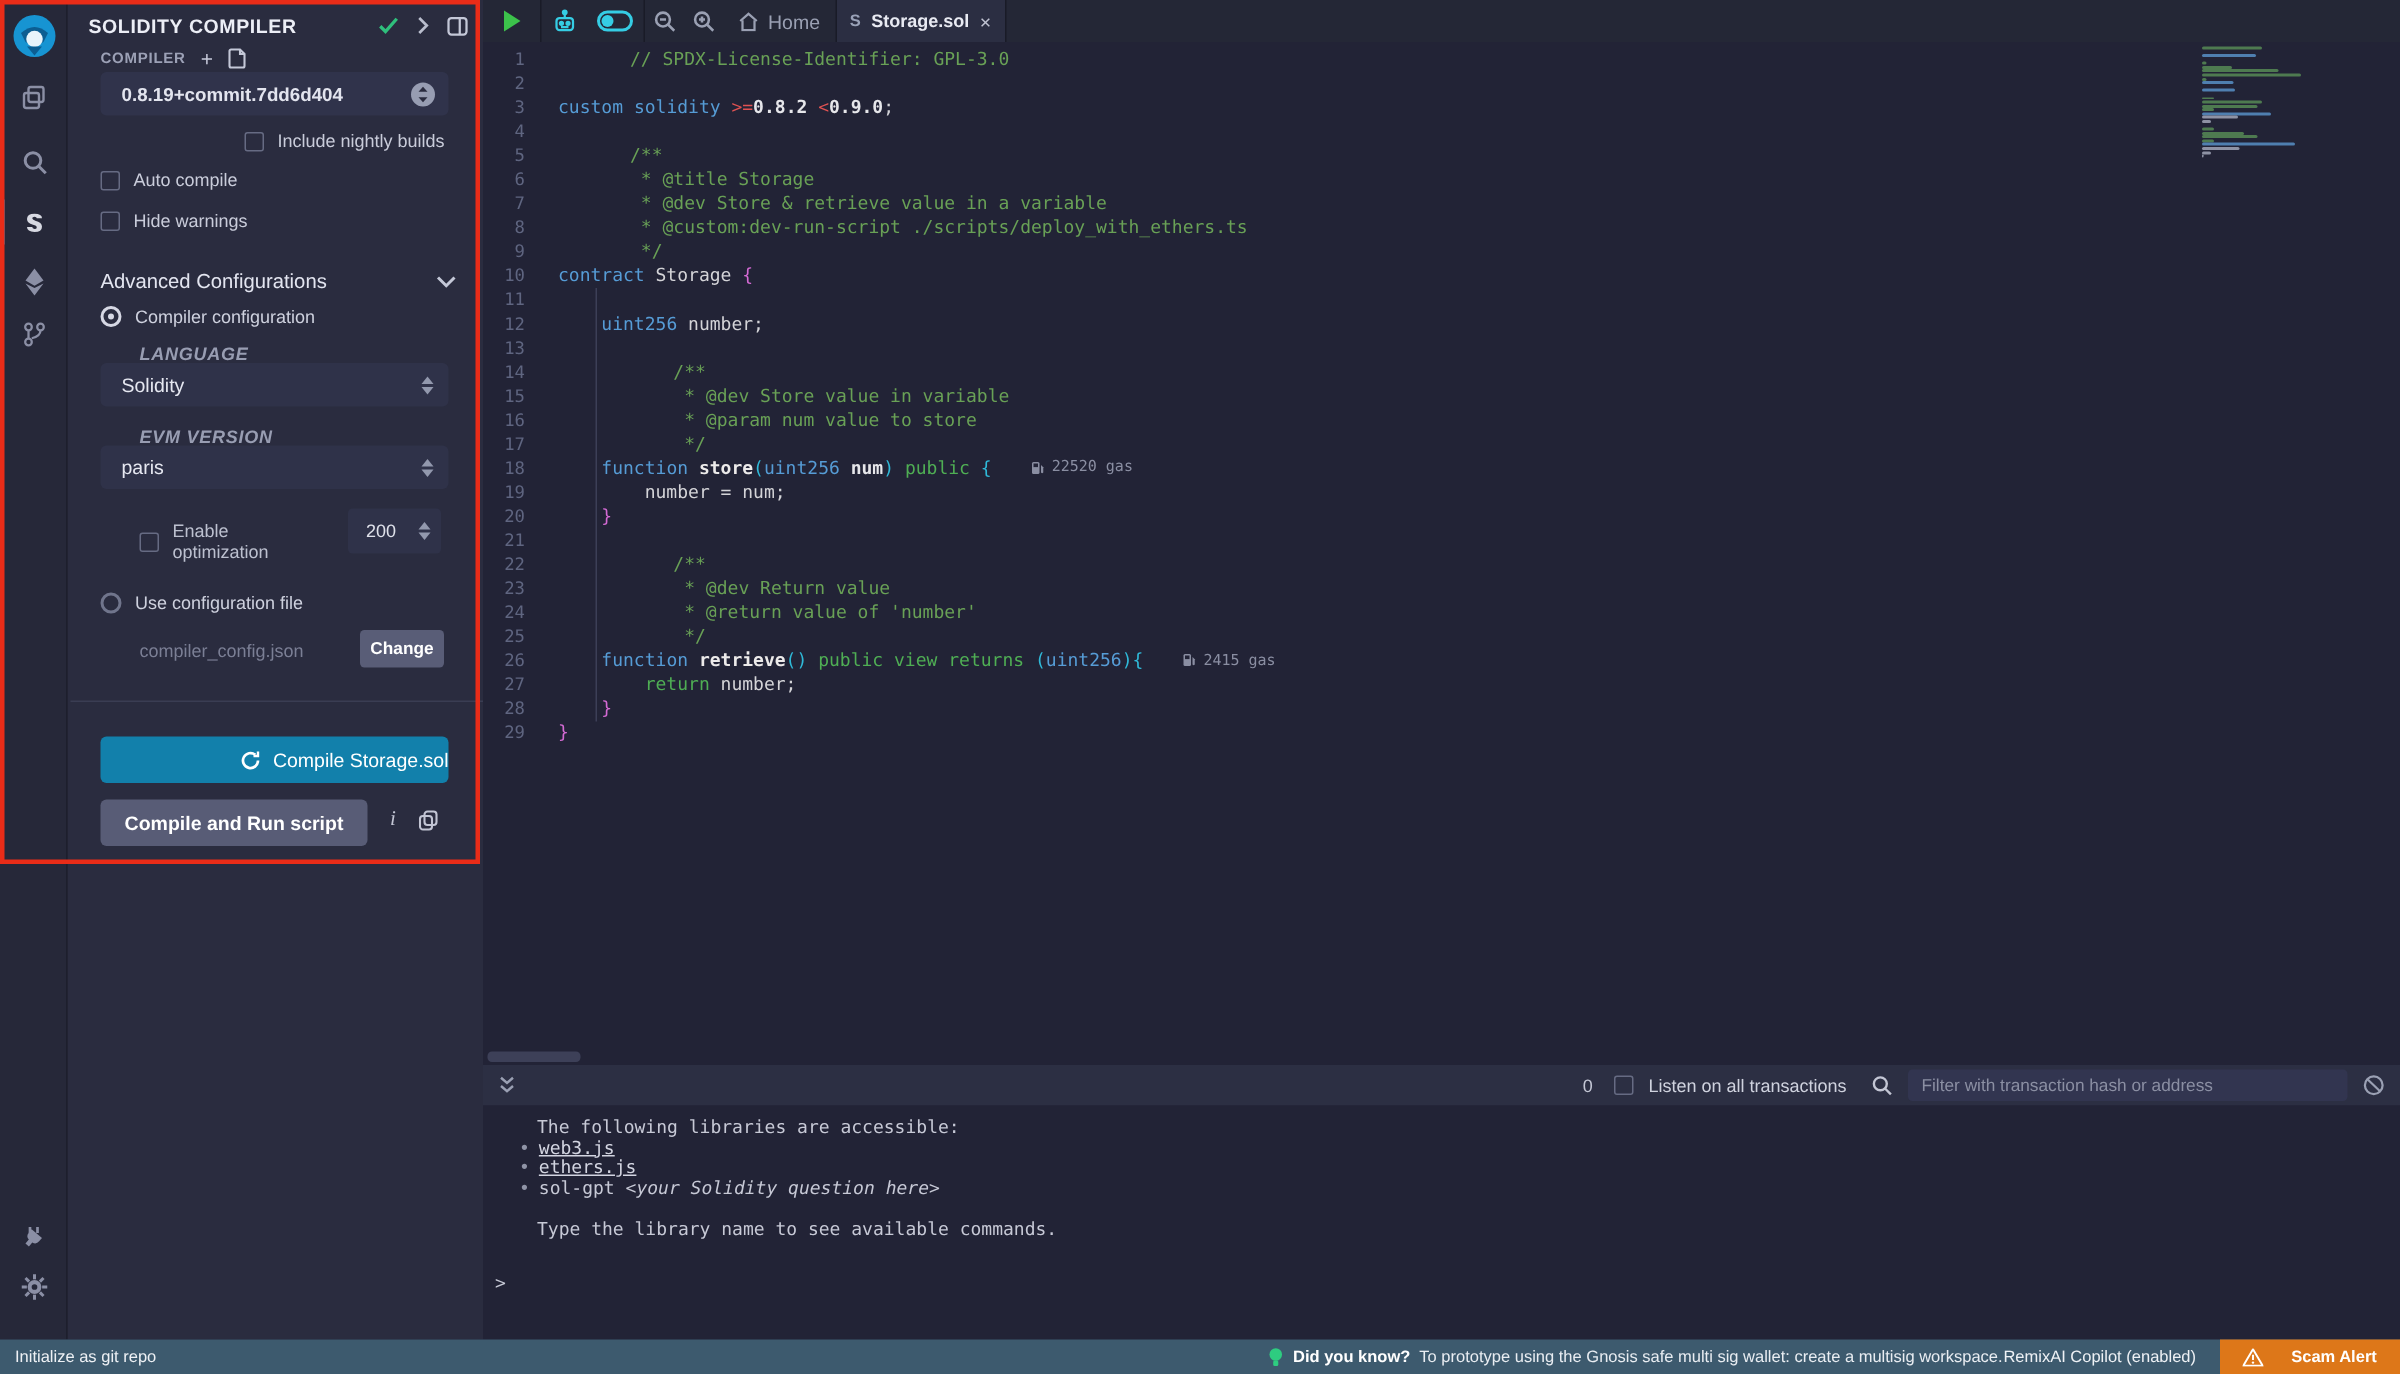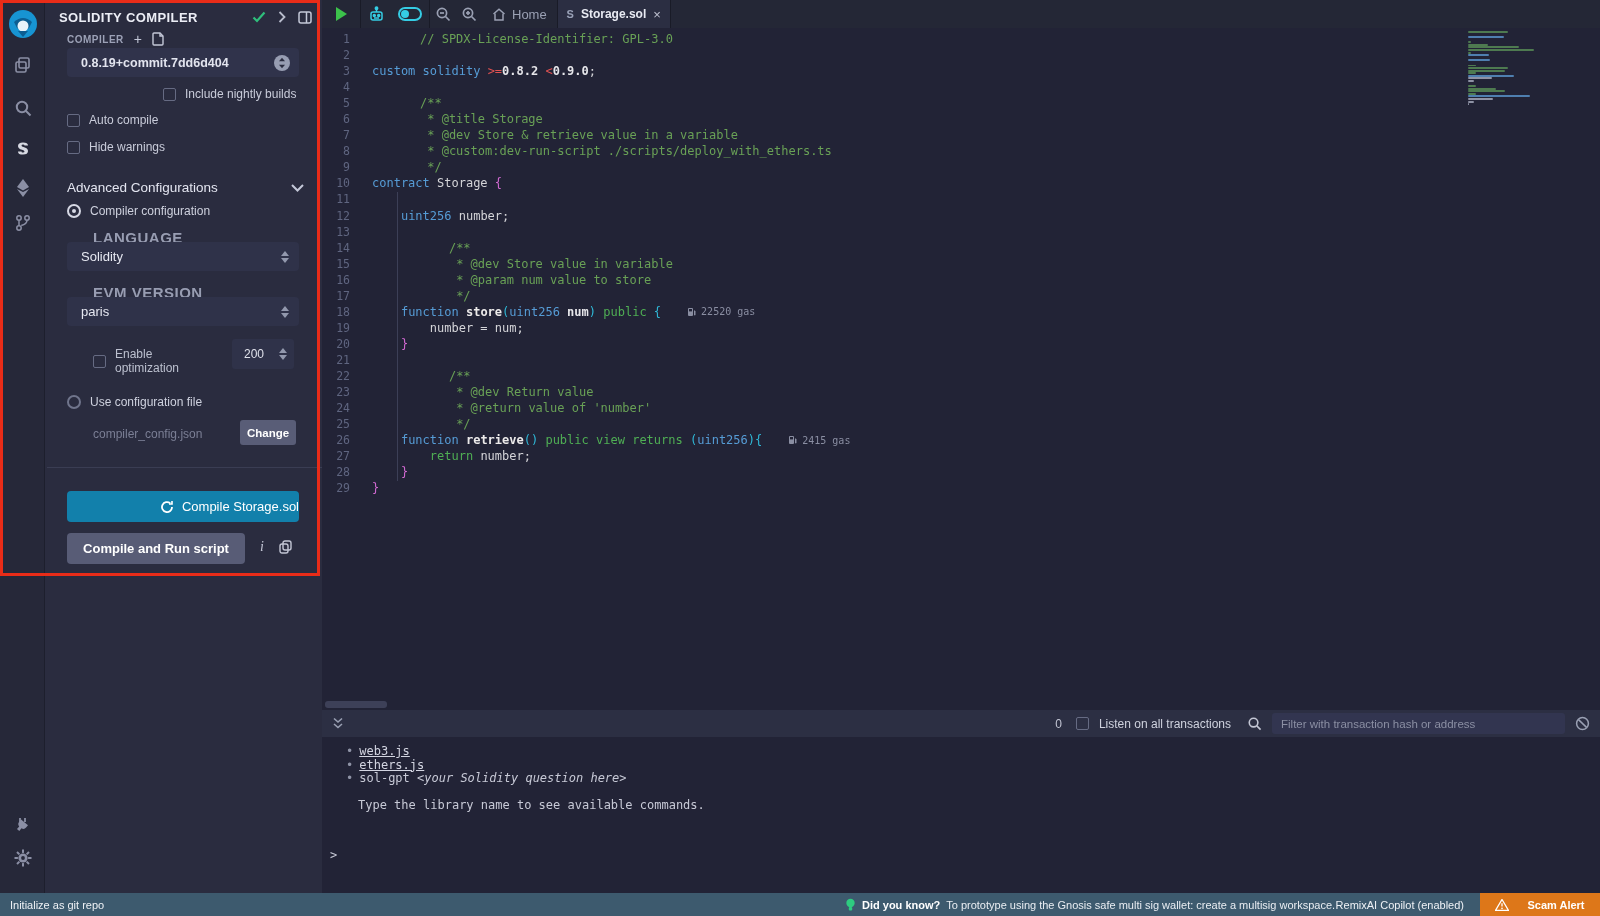--- a/index.html
+++ b/index.html
@@ -35,21 +35,21 @@
   #advanced-row { position:absolute; left:22px; top:180px; right:18px; display:flex; align-items:center; cursor:pointer; }
   #advanced-title { font-size:13.5px; color:#e3e5f0; flex:1; }
 
   .radio-row { position:absolute; display:flex; align-items:center; gap:9px; cursor:pointer; }
   .radio { width:14px; height:14px; border-radius:50%; border:2px solid #d6d8e4; position:relative; }
   .radio.sel::after { content:""; position:absolute; left:3px; top:3px; width:4px; height:4px;
     border-radius:50%; background:#d6d8e4; }
   .radio.unsel { border-color:#70758c; }
   .radio-label { font-size:12px; color:#ced1de;text-align:center; }
 
-  .field-label { position:absolute; font-size:15px; font-weight:bold; color:#989db2; letter-spacing:.5px; }
+  .field-label { position:absolute; font-size:12px; font-weight:bold; color:#989db2; letter-spacing:.5px;font-style:italic; }
   .select-box { position:absolute; left:22px; width:232px; height:29px; background:#2f3249; border-radius:4px;
     display:flex; align-items:center; padding:0 10px 0 14px; cursor:pointer; }
   .select-text { flex:1; font-size:13px; color:#e6e8f1; }
   .stepper { display:flex; flex-direction:column; gap:2px; align-items:center; }
   .stepper i { width:0; height:0; border-left:4px solid transparent; border-right:4px solid transparent; display:block; }
   .stepper .up { border-bottom:5px solid #9298ad; }
   .stepper .dn { border-top:5px solid #9298ad; }
 
   #opt-label { font-size:12px; color:#bcc0cf; line-height:14px; }
   #runs-input { position:absolute; left:187px; top:339px; width:62px; height:30px; background:#2f3249;
@@ -486,20 +486,21 @@
         <line x1="10.5" y1="10.5" x2="14.5" y2="14.5"></line>
     </svg>
     <input id="filter-input" placeholder="Filter with transaction hash or address" style="">
     <svg width="15" height="15" viewBox="0 0 16 16" fill="none" stroke="#9aa0b3" stroke-width="1.6">
       <circle cx="8" cy="8" r="6.3"></circle>
         <line x1="3.7" y1="3.9" x2="12.3" y2="12.1"></line>
     </svg>
   </div>
 </div>
 <div id="term-body">
+    <div class="term-line"><span>The following libraries are accessible:</span></div>
     <div class="term-line bullet"><span class="dot">•</span><a>web3.js</a></div>
     <div class="term-line bullet"><span class="dot">•</span><a>ethers.js</a></div>
     <div class="term-line bullet"><span class="dot">•</span><span>sol-gpt </span><em>&lt;your Solidity question here&gt;</em></div>
     <div class="term-blank"></div>
     <div class="term-line"><span>Type the library name to see available commands.</span></div>
   </div>
 <span id="prompt">&gt;</span>
 
 <div id="statusbar">
   <span id="status-left">Initialize as git repo</span>

